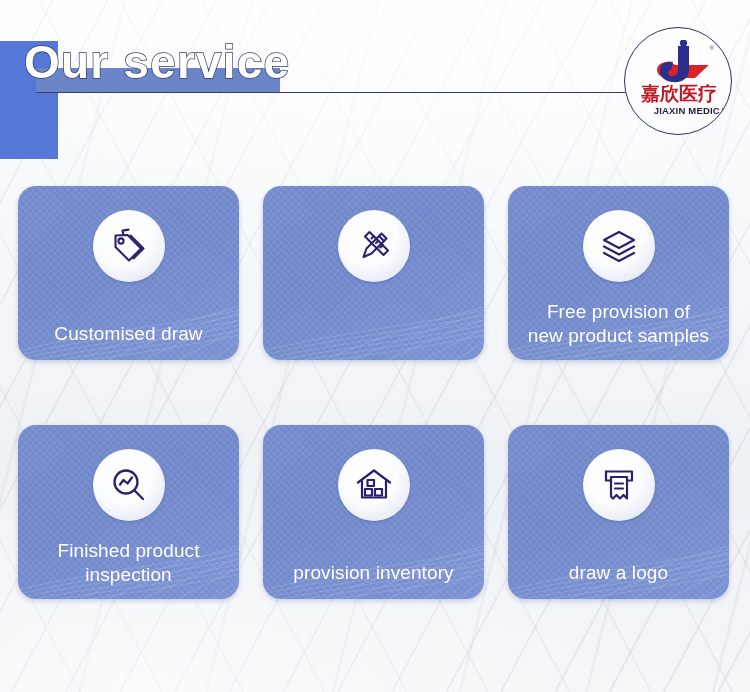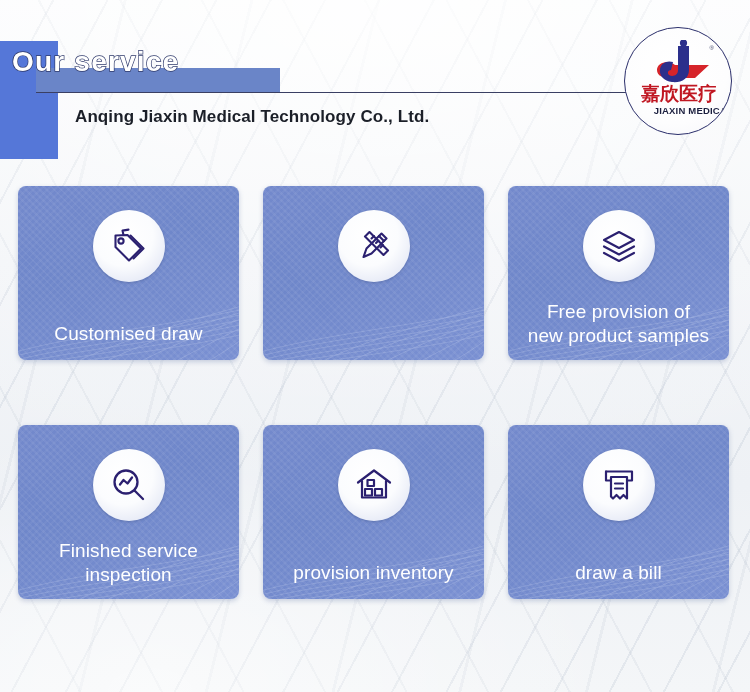--- a/index.html
+++ b/index.html
@@ -75,23 +75,23 @@
     position: absolute;
     left: 36px;
     top: 68px;
     width: 244px;
     height: 25px;
     background: #6a85c8;
   }
 
   .page-title {
     position: absolute;
-    left: 12px;
+    left: 24px;
     top: 42px;
-    font-size: 28px;
+    font-size: 46px;
     font-weight: bold;
     color: #ffffff;
     letter-spacing: 1.2px;
     line-height: 40px;
     -webkit-text-stroke: 1.4px #2f3a6b;
     paint-order: stroke fill;
     white-space: nowrap;
   }
 
   .hr-line {
@@ -162,21 +162,21 @@
     width: 714px;
     display: grid;
     grid-template-columns: repeat(3, 221px);
     grid-template-rows: 174px 174px;
     column-gap: 24px;
     row-gap: 65px;
   }
 
   .card {
     position: relative;
-    border-radius: 8px;
+    border-radius: 18px;
     overflow: hidden;
     background:
       linear-gradient(157deg, #7389cc 0%, #6f87ca 42%, #7a90d2 100%);
     box-shadow: 0 2px 5px rgba(90,110,160,0.30);
   }
 
   
   .card-mesh {
     position: absolute;
     inset: 0;
@@ -238,21 +238,20 @@
 
   <div class="header">
 
     <div class="accent-square"></div>
     <div class="title-bar"></div>
 
     <div class="page-title">Our service</div>
 
     <div class="hr-line"></div>
 
-    <div class="subtitle">Anqing Jiaxin Medical Technology Co., Ltd.</div>
 
     <div class="logo">
 
       <svg class="logo-mark" viewBox="0 0 108 46">
 
         <path d="M32 30 C 32 22, 44 20, 50 25 L 84 25 L 70 38 L 46 38 C 38 38, 32 36, 32 30 Z" fill="#d6242a"></path>
 
         <path d="M53 6 L 64 6 L 64 30 C 64 39, 56 43, 47 42 C 39 41, 34 36, 35 29 C 36 23, 42 20, 48 22 L 46 30 C 43 30, 42 33, 44 35 C 47 37, 53 36, 53 30 Z" fill="#2b2f8c"></path>
 
         <circle cx="58.5" cy="3" r="3.6" fill="#2b2f8c"></circle>
@@ -370,21 +369,21 @@
           <path d="M165 95 C 183 83, 208 70, 231 52"></path>
         </g>
       </svg>
       <div class="icon-wrap">
         <svg width="38" height="38" viewBox="0 0 38 38" fill="none" stroke="#2b2070" stroke-width="2.3" stroke-linejoin="round" stroke-linecap="round">
           <circle cx="16" cy="16" r="11.5"></circle>
           <path d="M24.5 24.5 L 33 33"></path>
           <path d="M10 18.5 L 13.5 14 L 17.5 17.5 L 22 11.5"></path>
         </svg>
       </div>
-      <div class="card-label two-line">Finished service
+      <div class="card-label two-line">Finished product
 inspection</div>
     </div>
 
     <div class="card">
       <div class="card-mesh"></div>
       <svg class="card-wave" viewBox="0 0 221 78" preserveAspectRatio="none">
         <g fill="none" stroke="#cfd9f2" stroke-width="0.5" opacity="0.55">
           <path d="M-10 72 C 60 52, 140 46, 231 26"></path>
             <path d="M-10 76 C 60 57, 140 51, 231 31"></path>
           <path d="M-10 80 C 60 62, 140 56, 231 36"></path>
@@ -429,17 +428,17 @@
       </svg>
       <div class="icon-wrap">
         <svg width="38" height="38" viewBox="0 0 38 38" fill="none" stroke="#2b2070" stroke-width="2.2" stroke-linejoin="round" stroke-linecap="round">
           <path d="M6 5.5 L 32 5.5 L 32 14.5 L 27 14.5"></path>
           <path d="M6 5.5 L 6 14.5 L 11 14.5"></path>
           <path d="M11 11 L 27 11 L 27 32.5 L 23.5 29 L 20 32.5 L 16.5 29 L 13 32.5 L 11 30.5 Z"></path>
           <path d="M15 17.5 L 23 17.5"></path>
           <path d="M15 22.5 L 23 22.5"></path>
         </svg>
       </div>
-      <div class="card-label">draw a bill</div>
+      <div class="card-label">draw a logo</div>
     </div>
 
   </div>
 </div>
 
 </body></html>

